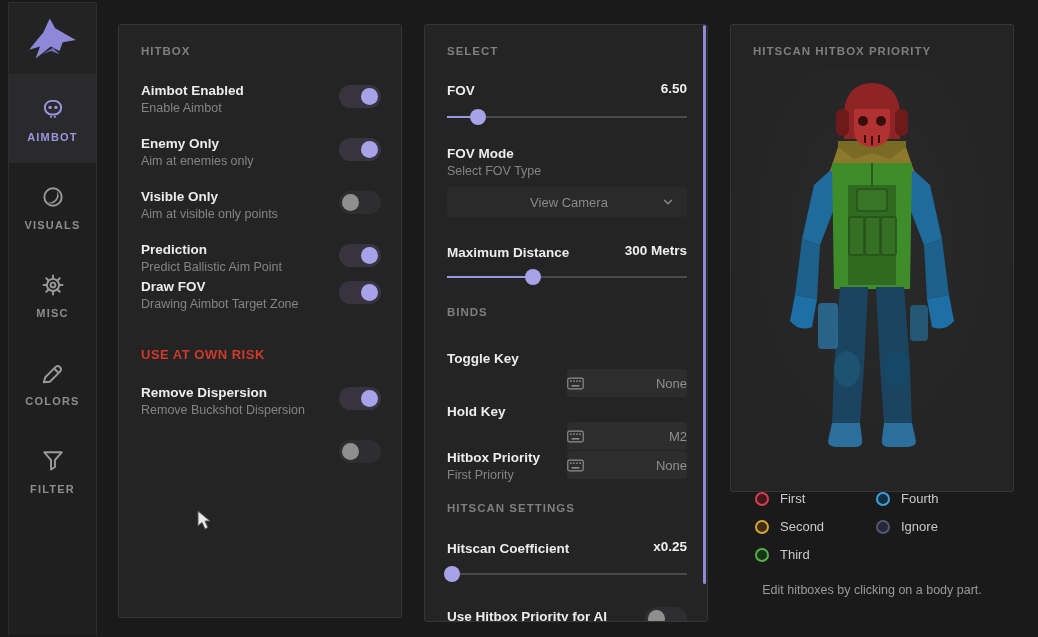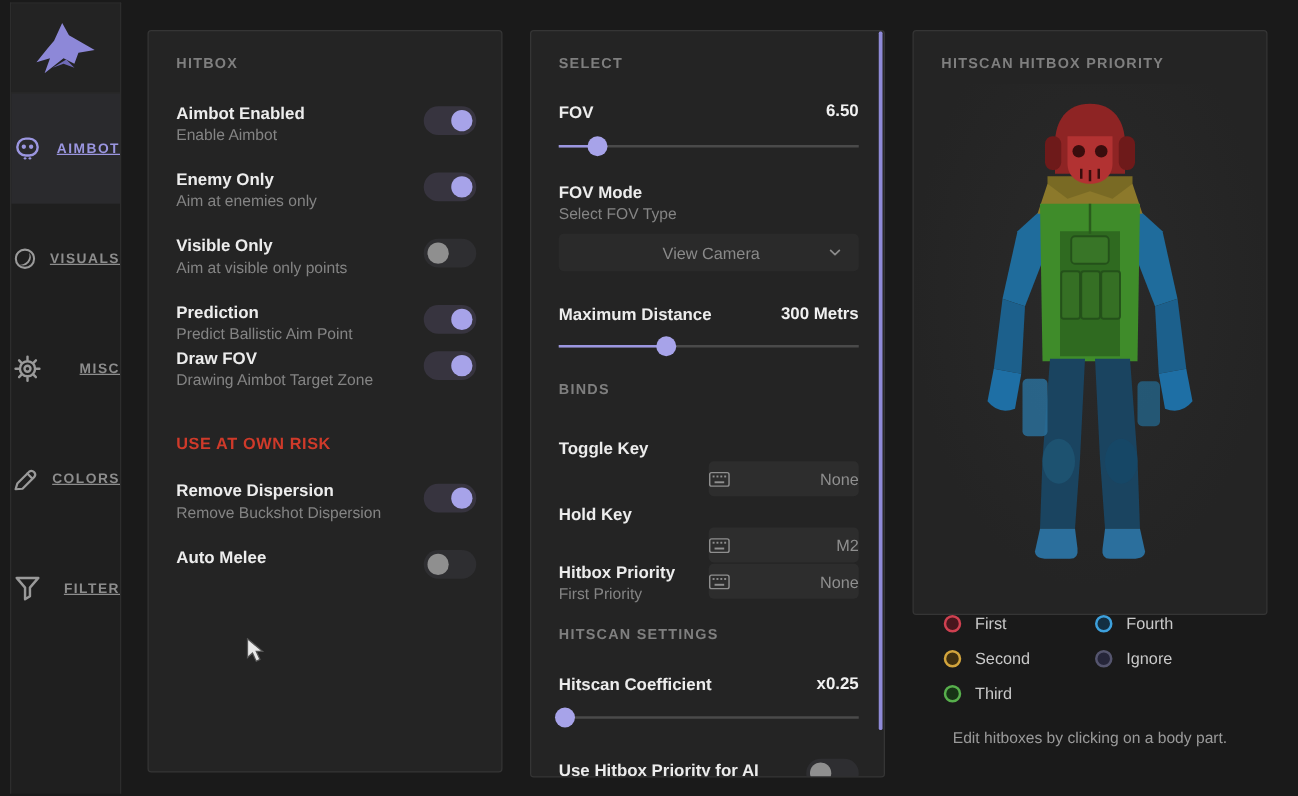--- a/index.html
+++ b/index.html
@@ -14,22 +14,22 @@
   
   .sidebar {
     position:absolute; left:8px; top:2px; width:89px; height:633px;
     background:#1f1f1f; border:1px solid #2d2d2d; border-bottom:none;
   }
   .logo-box {
     height:72px; background:#232323; border-bottom:1px solid #2d2d2d;
     display:flex; align-items:center; justify-content:center;
   }
   .nav-item {
-    height:88px; display:flex; flex-direction:row; align-items:center;
-    justify-content:space-between; gap:9px; cursor:pointer; color:#8d8d8d;text-decoration:underline;
+    height:88px; display:flex; flex-direction:column; align-items:center;
+    justify-content:center; gap:9px; cursor:pointer; color:#8d8d8d;
   }
   .nav-item .nav-label { font-size:11px; font-weight:700; letter-spacing:1.2px; }
   .nav-item svg { stroke:#9a9a9a; }
   .nav-item.active { background:#2a2a2d; color:#9b96e0; }
   .nav-item.active svg { stroke:#9b96e0; }
   
   .panel {
     position:absolute; top:24px; background:#242424;
     border:1px solid #353535; border-radius:3px;
   }
@@ -213,21 +213,20 @@
 
   <div class="setting-row" style="top:360px">
     <div class="setting-title">Remove Dispersion</div>
     <div class="setting-sub">Remove Buckshot Dispersion</div>
     <div class="toggle on">
         <div class="knob"></div>
       </div>
   </div>
 
   <div class="setting-row" style="top:413px">
-    <div class="setting-title">Auto Melee</div>
     <div class="toggle">
         <div class="knob"></div>
       </div>
   </div>
 </div>
 
 <div class="panel panel-select">
   <div class="section-header" style="top:20px">SELECT</div>
 
   <div class="setting-row" style="top:56px;height:20px">

